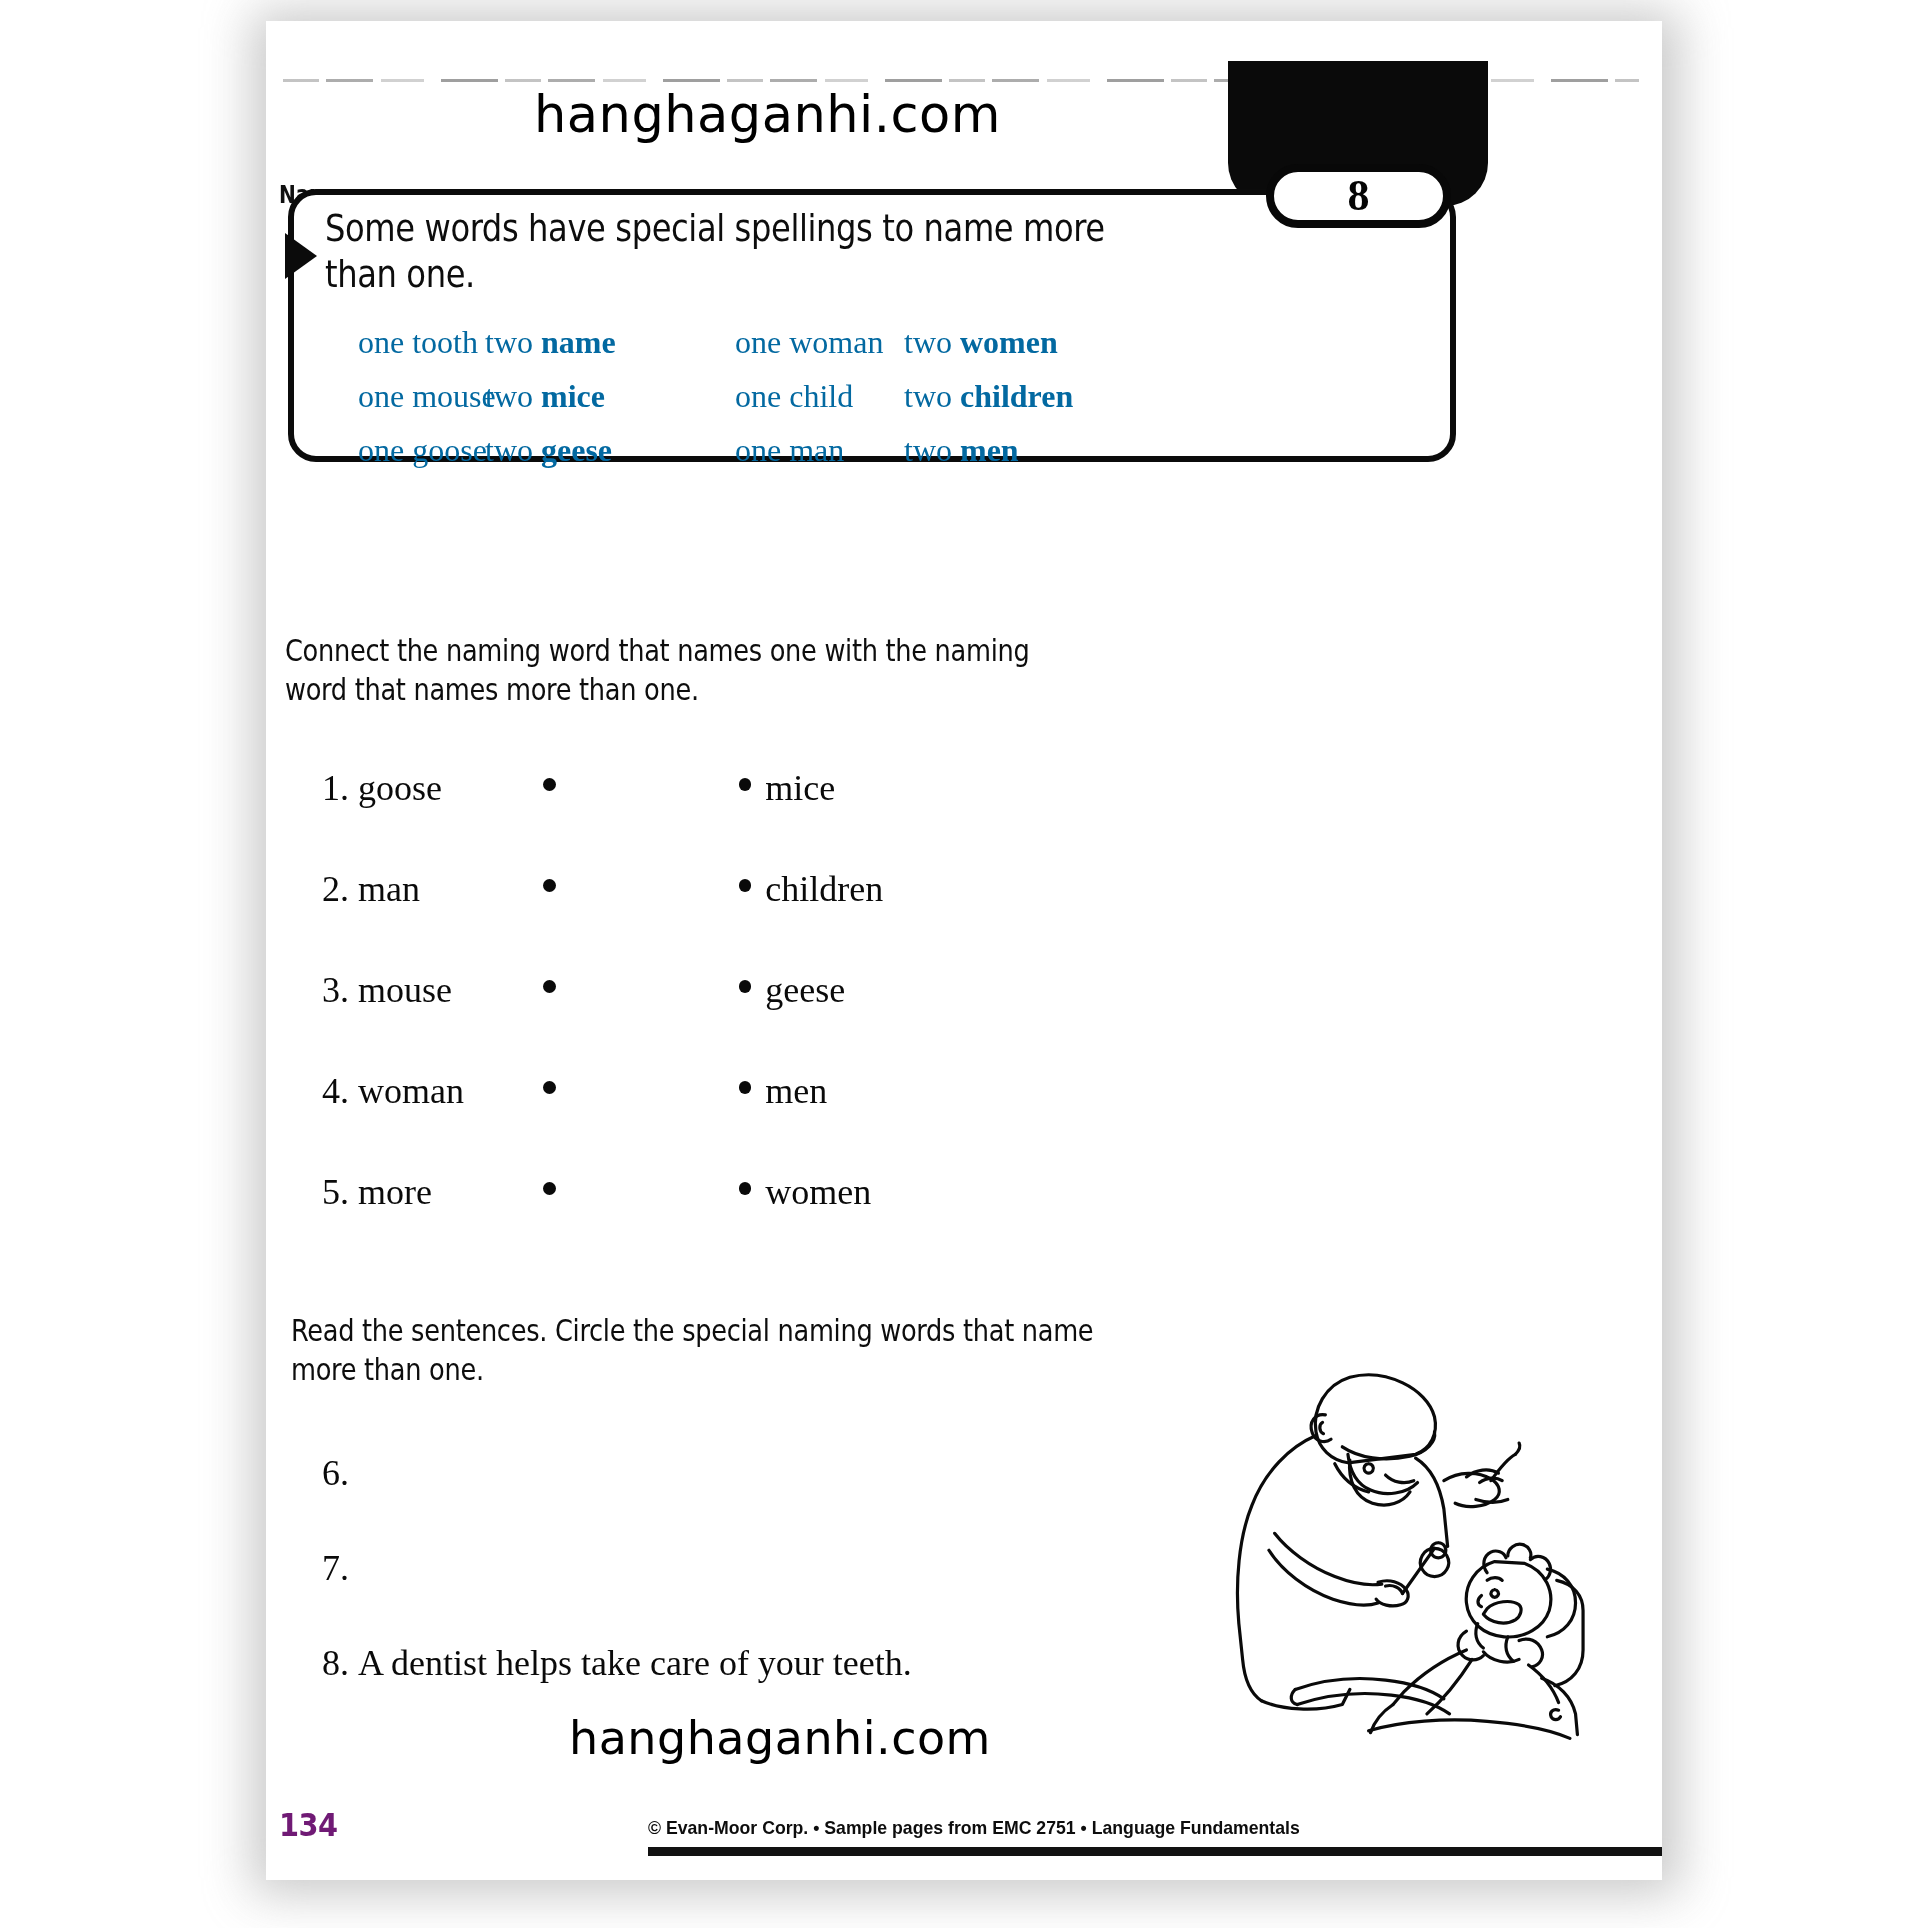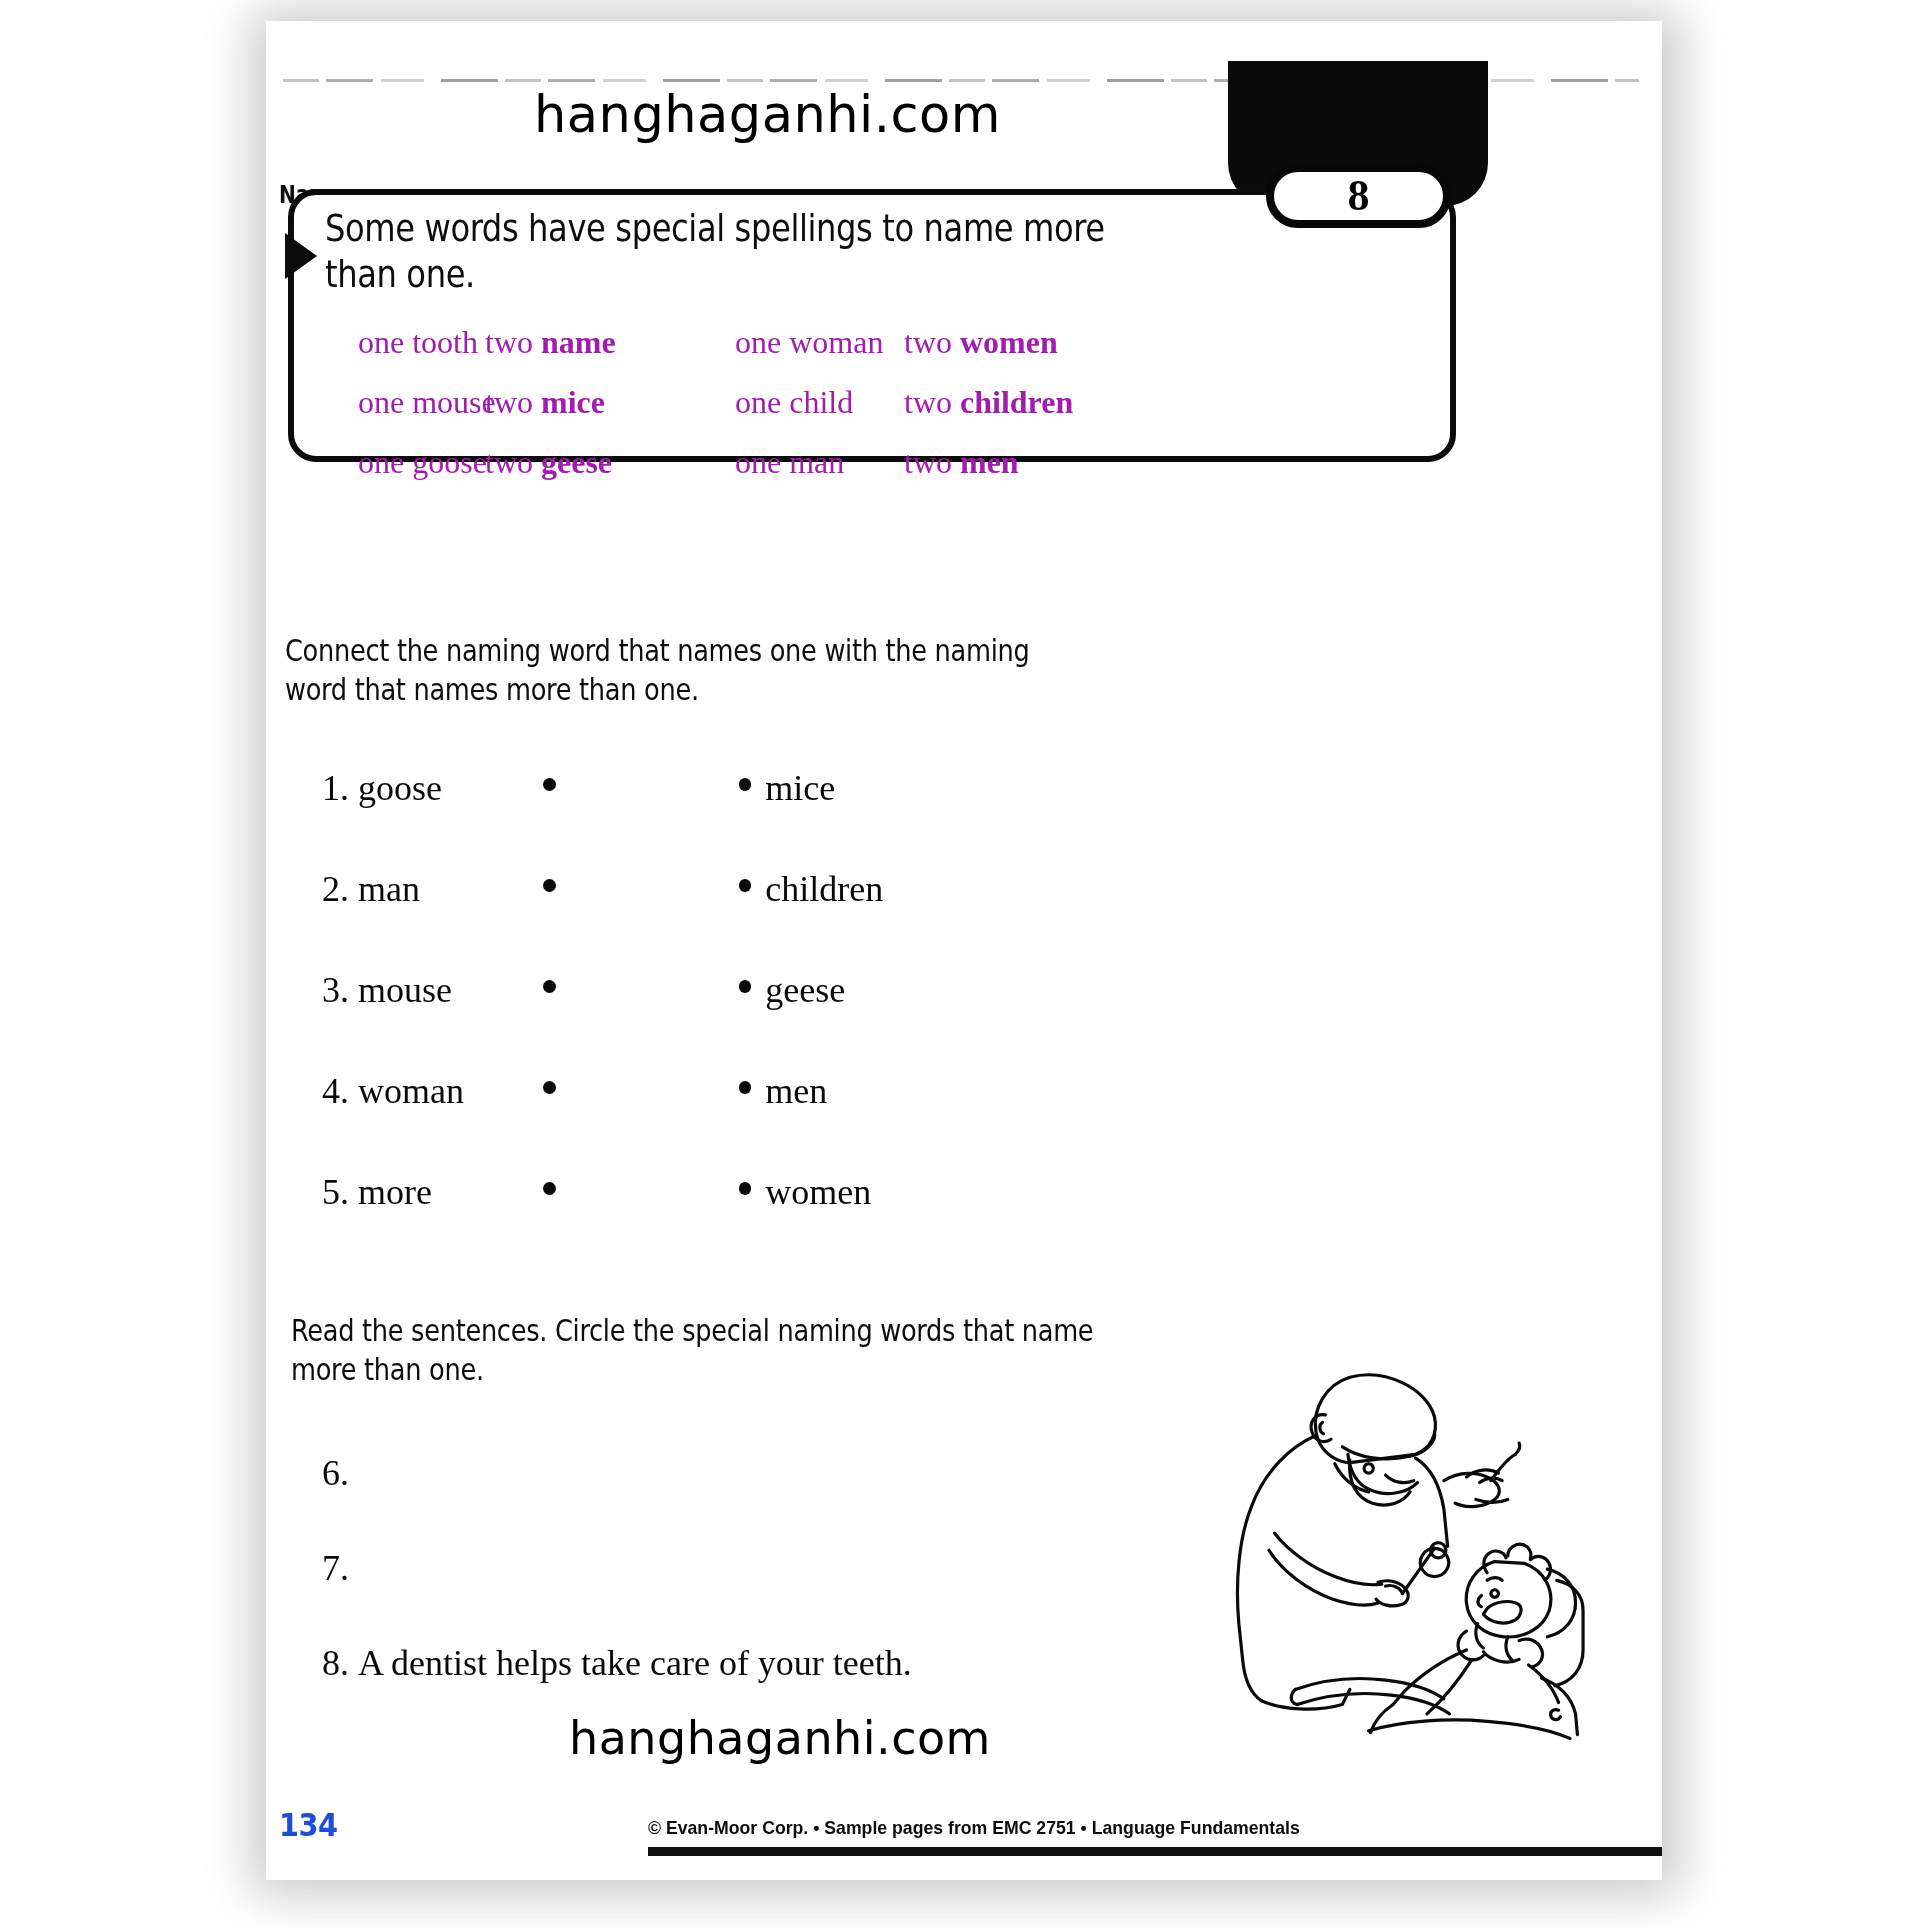--- a/index.html
+++ b/index.html
@@ -177,24 +177,24 @@
   }
 
   
   .pair-grid {
     position: absolute;
     left: 92px;
     top: 303px;
     width: 960px;
     display: grid;
     grid-template-columns: 127px 250px 169px auto;
-    row-gap: 23px;
+    row-gap: 17px;
     font-family: "Liberation Serif", "DejaVu Serif", serif;
     font-size: 32px;
-    color: #a21caf;
+    color: #0369a1;
   }
   .pair-grid .cell { white-space: nowrap; }
   .pair-grid b { font-weight: 700; }
 
   
   .directions {
     position: absolute;
     font-family: "DejaVu Sans Condensed", "Liberation Sans Narrow", "Liberation Sans", sans-serif;
     font-size: 30px;
     line-height: 1.30;
@@ -273,21 +273,21 @@
   .sentence-num { width: 36px; }
 
   
   .footer-page-number {
     position: absolute;
     left: 13px;
     top: 1785px;
     font-family: "DejaVu Sans Condensed", "Liberation Sans Narrow", "Liberation Sans", sans-serif;
     font-weight: 700;
     font-size: 32px;
-    color: #1d4ed8;
+    color: #701a75;
     letter-spacing: -0.5px;
   }
   .footer-credit {
     position: absolute;
     left: 382px;
     top: 1796px;
     font-family: "Liberation Sans", sans-serif;
     font-weight: 700;
     font-size: 19px;
     color: #0d0d0d;

